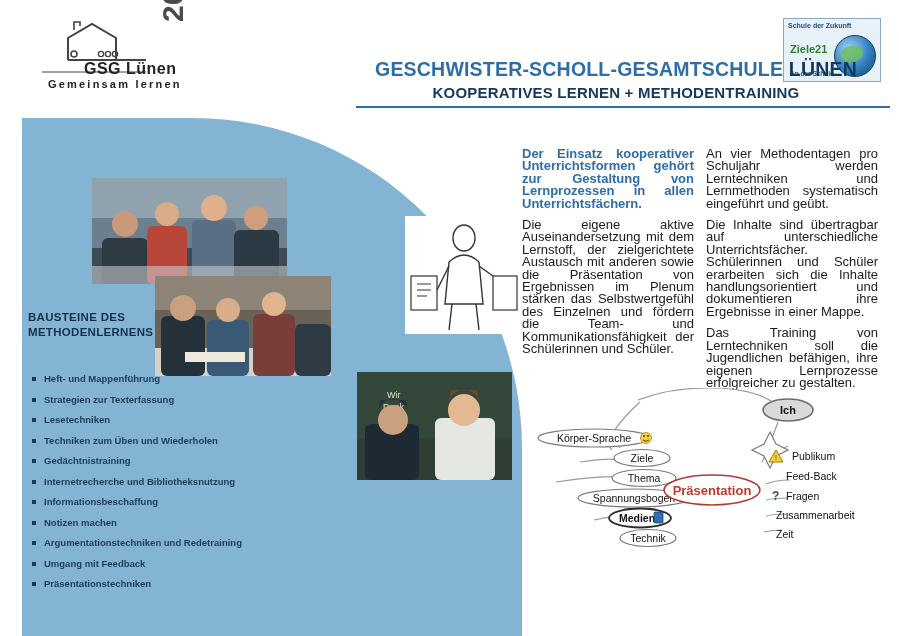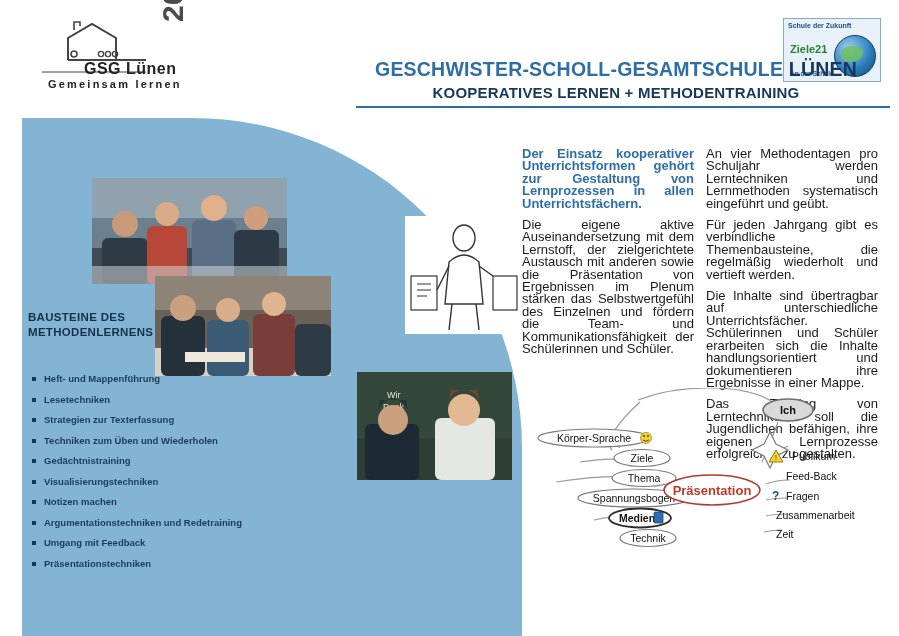--- a/index.html
+++ b/index.html
@@ -218,40 +218,40 @@
     </svg>
   </div>
 
   <div class="bausteine-title">
     <div>BAUSTEINE DES</div>
     <div>METHODENLERNENS</div>
   </div>
 
   <ul class="list">
     <li>Heft- und Mappenführung</li>
+    <li>Strategien zur Texterfassung</li>
     <li>Lesetechniken</li>
-    <li>Strategien zur Texterfassung</li>
     <li>Techniken zum Üben und Wiederholen</li>
     <li>Gedächtnistraining</li>
-    <li>Visualisierungstechniken</li>
+    <li>Internetrecherche und Bibliotheksnutzung</li>
+    <li>Informationsbeschaffung</li>
     <li>Notizen machen</li>
     <li>Argumentationstechniken und Redetraining</li>
     <li>Umgang mit Feedback</li>
     <li>Präsentationstechniken</li>
 
   </ul>
 
   <div class="col col-a">
     <p class="lead">Der Einsatz kooperativer Unterrichtsformen gehört zur Gestaltung von Lernprozessen in allen Unterrichtsfächern.</p>
     <p>Die eigene aktive Auseinandersetzung mit dem Lernstoff, der zielgerichtete Austausch mit anderen sowie die Präsentation von Ergebnissen im Plenum stärken das Selbstwertgefühl des Einzelnen und fördern die Team- und Kommunikationsfähigkeit der Schülerinnen und Schüler.</p>
   </div>
 
   <div class="col col-b">
     <p>An vier Methodentagen pro Schuljahr werden Lerntechniken und Lernmethoden systematisch eingeführt und geübt.</p>
-    <p>Für jeden Jahrgang gibt es verbindliche Themenbausteine, die regelmäßig wiederholt und vertieft werden.</p>
     <p>Die Inhalte sind übertragbar auf unterschiedliche Unterrichtsfächer. Schülerinnen und Schüler erarbeiten sich die Inhalte handlungsorientiert und dokumentieren ihre Ergebnisse in einer Mappe.</p>
     <p>Das Training von Lerntechniken soll die Jugendlichen befähigen, ihre eigenen Lernprozesse erfolgreicher zu gestalten.</p>
   </div>
 
   <div class="mindmap">
     <svg width="379" height="200" viewBox="0 0 379 200">
 
       <g fill="none" stroke="#9a9a9a" stroke-width="1.2">
         <path d="M118 12 C160 -4 230 -6 258 18"></path>
         <path d="M120 14 C96 36 84 54 92 62"></path>

